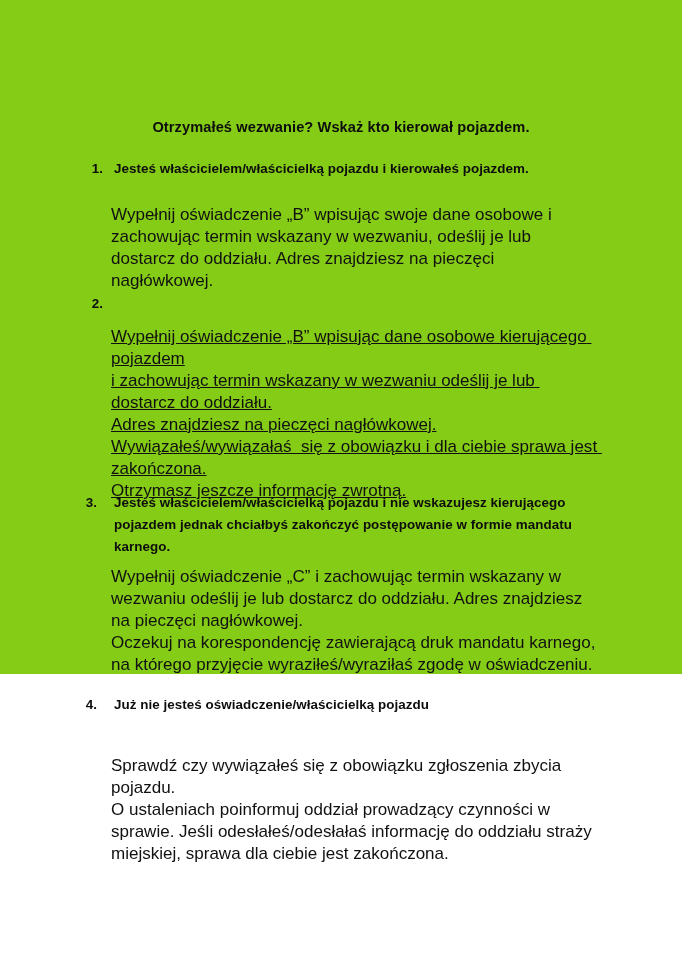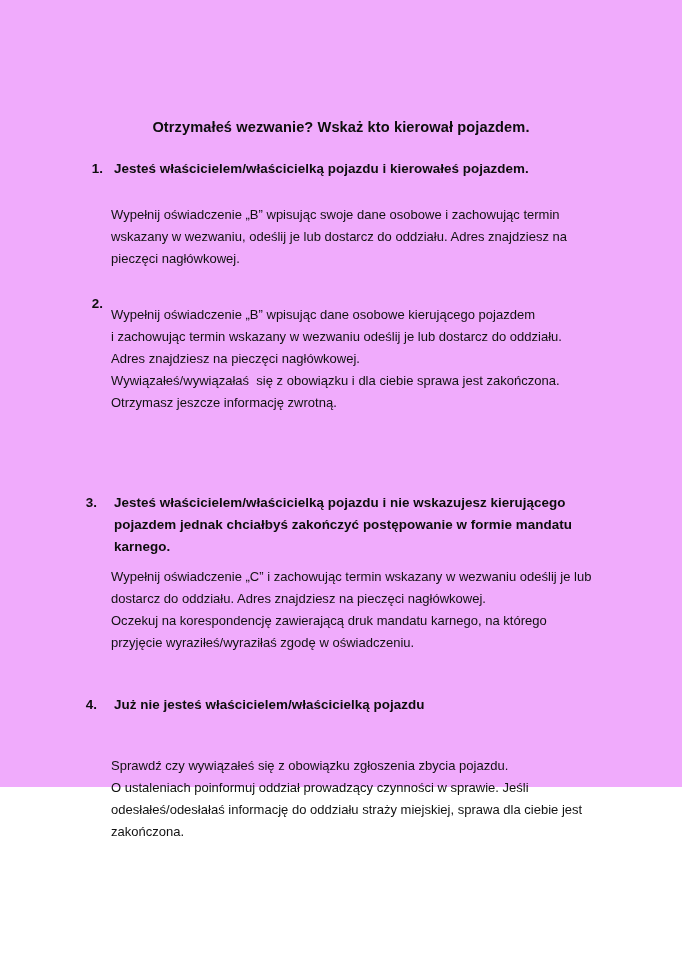--- a/index.html
+++ b/index.html
@@ -13,22 +13,22 @@
     height: 958px;
     overflow: hidden;
     font-family: "Liberation Sans", sans-serif;
     color: #0d0d0d;
     -webkit-font-smoothing: antialiased;
   }
 
   .page {
     position: relative;
     width: 682px;
-    height: 787px;
-    background: #f0abfc;
+    height: 674px;
+    background: #84cc16;
     box-sizing: border-box;
   }
 
   
   .doc-title {
     position: absolute;
     left: 0;
     top: 107px;
     width: 682px;
     text-align: center;
@@ -72,36 +72,36 @@
     text-align: right;
     font-size: 13.4px;
     font-weight: bold;
     line-height: 22px;
     color: #0d0d0d;
   }
 
   .item-body {
     padding-left: 111px;
     padding-right: 84px;
-    font-size: 13px;
+    font-size: 17px;
     font-weight: normal;
     line-height: 22px;
     letter-spacing: 0.01px;
     color: #111111;
     white-space: pre-wrap;
   }
 
   
   #item-1 { top: 158px; }
   #item-1 .item-marker { width: 103px; }
   #item-1 .item-body { margin-top: 24px; }
 
   #item-2 { top: 293px; }
   #item-2 .item-marker { width: 103px; }
-  #item-2 .item-body { margin-top: 11px; }
+  #item-2 .item-body { margin-top: 33px; text-decoration: underline; }
 
   #item-3 { top: 492px; }
   #item-3 .item-marker { width: 97px; }
   #item-3 .item-heading { padding-right: 56px; }
   #item-3 .item-body { margin-top: 8px; }
 
   #item-4 { top: 694px; }
   #item-4 .item-marker { width: 97px; }
   #item-4 .item-body { margin-top: 39px; }
 </style>
@@ -138,20 +138,20 @@
         <span class="item-marker">3.</span>
         <span>Jesteś właścicielem/właścicielką pojazdu i nie wskazujesz kierującego pojazdem jednak chciałbyś zakończyć postępowanie w formie mandatu karnego.</span>
       </div>
       <div class="item-body">Wypełnij oświadczenie „C” i zachowując termin wskazany w wezwaniu odeślij je lub dostarcz do oddziału. Adres znajdziesz na pieczęci nagłówkowej.
 Oczekuj na korespondencję zawierającą druk mandatu karnego, na którego przyjęcie wyraziłeś/wyraziłaś zgodę w oświadczeniu.</div>
     </section>
 
     <section class="list-item" id="item-4">
       <div class="item-heading">
         <span class="item-marker">4.</span>
-        <span>Już nie jesteś właścicielem/właścicielką pojazdu</span>
+        <span>Już nie jesteś oświadczenie/właścicielką pojazdu</span>
       </div>
       <div class="item-body">Sprawdź czy wywiązałeś się z obowiązku zgłoszenia zbycia pojazdu.
 O ustaleniach poinformuj oddział prowadzący czynności w sprawie. Jeśli odesłałeś/odesłałaś informację do oddziału straży miejskiej, sprawa dla ciebie jest zakończona.</div>
     </section>
 
   </div>
 </div>
 
 </body></html>

